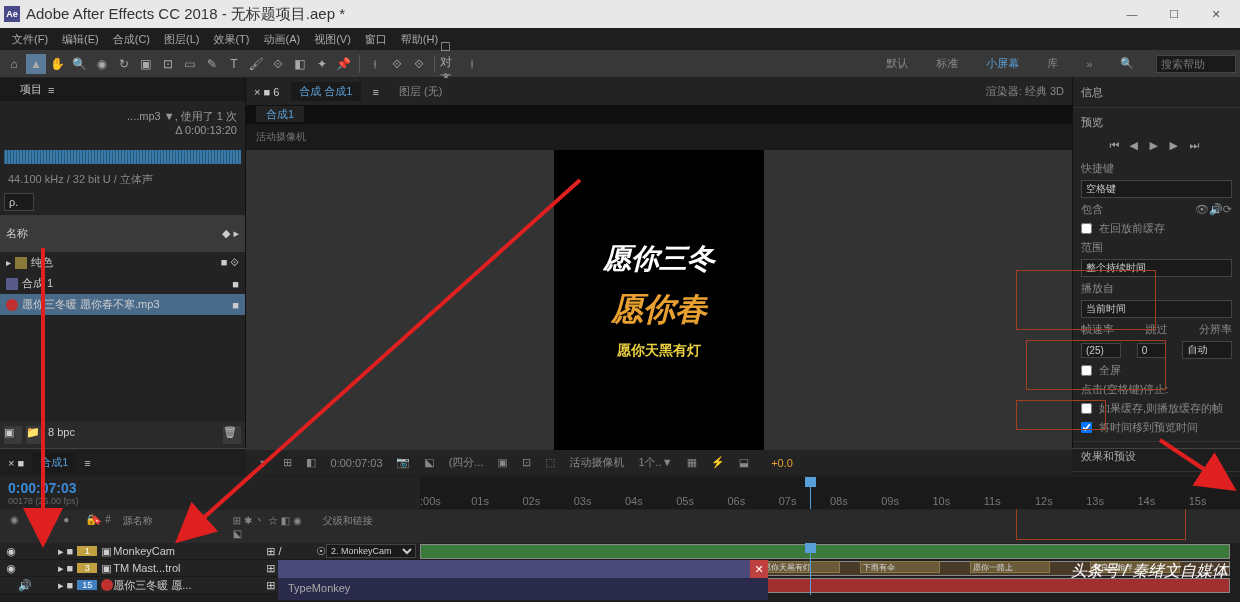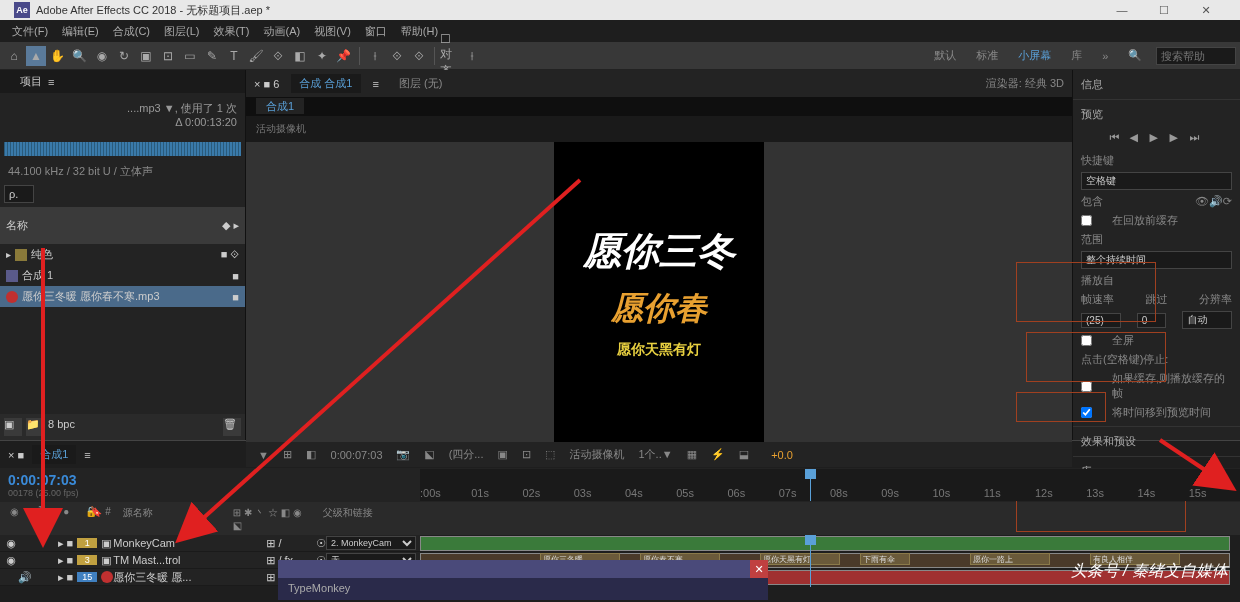--- a/index.html
+++ b/index.html
@@ -1,28 +1,28 @@
 <!DOCTYPE html>
 <html><head>
 <meta charset="utf-8">
 <style>
 *{margin:0;padding:0;box-sizing:border-box;font-family:"Microsoft YaHei",Arial,sans-serif;font-size:11px;}
 body{background:#1e1e1e;color:#ccc;width:1240px;height:602px;overflow:hidden;position:relative;}
-.titlebar{background:#e8e8e8;height:20px;display:flex;align-items:center;padding:0 14px;color:#333;}
+.titlebar{background:#e8e8e8;height:28px;display:flex;align-items:center;padding:0 4px;color:#333;}
 .titlebar .ae-icon{width:16px;height:16px;background:#4a4a8a;color:#fff;display:flex;align-items:center;justify-content:center;font-size:9px;font-weight:bold;margin-right:6px;}
-.titlebar .title{flex:1;font-size:11px;}
+.titlebar .title{flex:1;font-size:15px;}
 .titlebar .win-controls{display:flex;gap:2px;}
 .titlebar .win-btn{width:40px;height:20px;display:flex;align-items:center;justify-content:center;color:#555;}
 .menubar{background:#1e1e1e;height:22px;display:flex;align-items:center;padding:0 6px;gap:2px;color:#aaa;}
 .menubar span{padding:2px 6px;font-size:11px;}
 .toolbar{background:#383838;height:28px;display:flex;align-items:center;padding:0 4px;gap:2px;border-bottom:1px solid #222;}
 .toolbar .tool{width:20px;height:20px;display:flex;align-items:center;justify-content:center;color:#aaa;font-size:12px;}
 .toolbar .tool.active{background:#5a7a9a;}
 .toolbar .sep{width:1px;height:18px;background:#555;margin:0 3px;}
-.toolbar .workspace{margin-left:auto;display:flex;gap:8px;align-items:center;}
+.toolbar .workspace{margin-left:auto;display:flex;gap:16px;align-items:center;}
 .toolbar .workspace span{padding:2px 6px;color:#888;}
 .toolbar .workspace .active{color:#5aa0d8;}
 .main-area{display:flex;height:370px;}
 .project-panel{width:246px;background:#232323;border-right:1px solid #111;display:flex;flex-direction:column;}
 .panel-tab{background:#1a1a1a;padding:4px 20px;display:flex;align-items:center;gap:6px;}
 .project-info{padding:8px;font-size:10px;color:#999;}
 .waveform{height:14px;background:linear-gradient(90deg,#3a7aaa 0%,#3a7aaa 100%);margin:6px 4px;position:relative;}
 .waveform::before{content:'';position:absolute;inset:0;background:repeating-linear-gradient(90deg,#2a5a7a 0 1px,transparent 1px 3px);}
 .search-row{padding:4px;display:flex;align-items:center;gap:4px;}
 .search-row input{background:#1a1a1a;border:1px solid #444;color:#ccc;padding:2px 4px;width:30px;}
@@ -39,35 +39,35 @@
 .comp-panel{flex:1;background:#1a1a1a;display:flex;flex-direction:column;}
 .comp-tabs{background:#232323;padding:4px 8px;display:flex;gap:12px;align-items:center;}
 .comp-tabs .tab{padding:2px 8px;color:#888;}
 .comp-tabs .tab.active{background:#1a1a1a;color:#5aa0d8;}
 .comp-tabs .right{margin-left:auto;color:#888;}
 .comp-subtab{padding:2px 10px;background:#0f0f0f;}
 .comp-subtab span{background:#232323;padding:2px 10px;color:#5aa0d8;}
 .camera-label{padding:6px 10px;color:#777;font-size:10px;}
 .viewer{flex:1;background:#333;position:relative;display:flex;align-items:center;justify-content:center;}
 .canvas{width:210px;height:300px;background:#000;position:relative;display:flex;flex-direction:column;align-items:center;justify-content:center;gap:10px;}
-.canvas .line1{color:#fff;font-size:38px;font-weight:bold;font-style:italic;font-family:"STKaiti",serif;}
+.canvas .line1{color:#fff;font-size:28px;font-weight:bold;font-style:italic;font-family:"STKaiti",serif;}
 .canvas .line2{color:#e8a030;font-size:32px;font-weight:bold;font-style:italic;font-family:"STKaiti",serif;}
 .canvas .line3{color:#e8d040;font-size:14px;font-weight:bold;}
 .frames{position:absolute;left:770px;top:120px;}
 .frame-box{border:1px solid #a04020;position:absolute;}
 .viewer-controls{background:#232323;padding:4px 8px;display:flex;align-items:center;gap:6px;font-size:10px;color:#888;}
 .viewer-controls .vc{padding:1px 4px;}
 .right-panels{width:168px;background:#232323;border-left:1px solid #111;display:flex;flex-direction:column;font-size:10px;}
 .rp-section{padding:4px 8px;border-bottom:1px solid #333;}
 .rp-title{color:#aaa;padding:3px 0;}
 .play-controls{display:flex;justify-content:center;gap:6px;padding:6px;}
 .play-controls .pc{width:14px;height:14px;color:#999;}
 .rp-row{display:flex;align-items:center;justify-content:space-between;padding:2px 0;color:#888;}
 .rp-row select,.rp-row .dd{background:#1a1a1a;border:1px solid #444;color:#ccc;padding:1px 4px;font-size:10px;width:100%;}
-.rp-check{display:flex;align-items:center;gap:20px;padding:2px 0;color:#888;}
+.rp-check{display:flex;align-items:center;gap:7px;padding:2px 0;color:#888;}
 .rp-check input{width:11px;height:11px;}
 .timeline-area{background:#1e1e1e;border-top:1px solid #444;}
 .tl-tabs{padding:4px 8px;display:flex;align-items:center;gap:8px;}
 .tl-tabs .tltab{padding:2px 8px;background:#1a1a1a;color:#5aa0d8;}
 .tl-header{display:flex;align-items:center;background:#232323;}
 .tl-left{width:420px;padding:4px 8px;}
 .timecode{color:#3a8ad8;font-size:14px;font-weight:bold;}
 .timecode-sub{color:#666;font-size:9px;}
 .tl-ruler{flex:1;position:relative;height:32px;background:#1a1a1a;}
 .ruler-marks{position:absolute;top:18px;left:0;right:0;height:14px;display:flex;color:#777;font-size:9px;}
@@ -269,20 +269,23 @@
         </div>
       <div class="rp-row">
           <span>范围</span>
         </div>
       <div class="rp-row">
           <div class="dd">整个持续时间</div>
         </div>
       <div class="rp-row">
           <span>播放自</span>
         </div>
+      <div class="rp-row">
+          <div class="dd">当前时间</div>
+        </div>
       <div class="rp-row" style="gap:4px;">
           <span>帧速率</span>
           <span>跳过</span>
           <span>分辨率</span>
         </div>
       <div class="rp-row" style="gap:16px;">
         <div class="dd" style="width:40px;">(25)</div>
         <div class="dd" style="width:30px;">0</div>
         <div class="dd" style="width:50px;">自动</div>
       </div>
@@ -388,21 +391,21 @@
         <span>☉</span>
         <span class="parent"><select><option>无</option></select></span>
       </div>
     </div>
     <div class="tl-tracks-right">
       <div class="track-bar green" style="left:0;top:1px;width:810px;"></div>
       <div class="track-bar" style="left:0;top:18px;width:810px;background:#4a3a2a;"></div>
       <div class="clip" style="left:120px;width:80px;">愿你三冬暖</div>
       <div class="clip" style="left:220px;width:80px;">愿你春不寒</div>
       <div class="clip" style="left:340px;width:80px;">愿你天黑有灯</div>
-      <div class="clip" style="left:440px;width:50px;">下雨有伞</div>
+      <div class="clip" style="left:440px;width:80px;">下雨有伞</div>
       <div class="clip" style="left:550px;width:80px;">愿你一路上</div>
       <div class="clip" style="left:670px;width:90px;">有良人相伴</div>
       <div class="track-bar red" style="left:0;top:35px;width:810px;"></div>
       <div class="playhead" style="left:390px;height:52px;"></div>
     </div>
   </div>
 </div>
 
 <div class="typemonkey">
   <div class="tm-bar">

